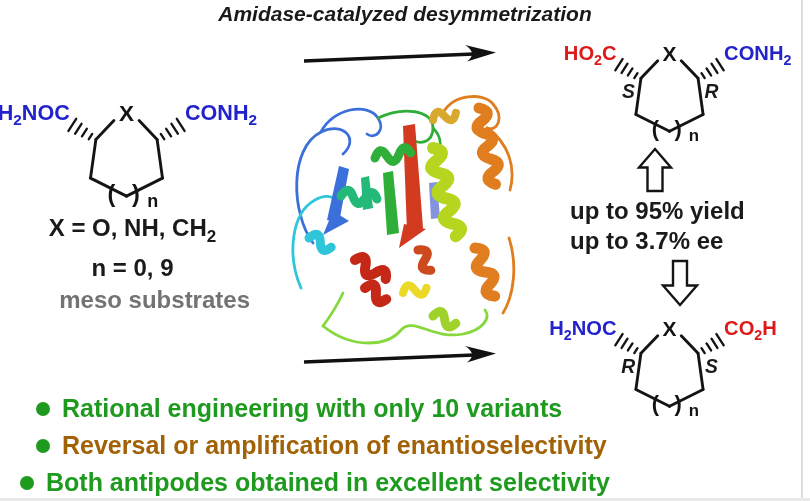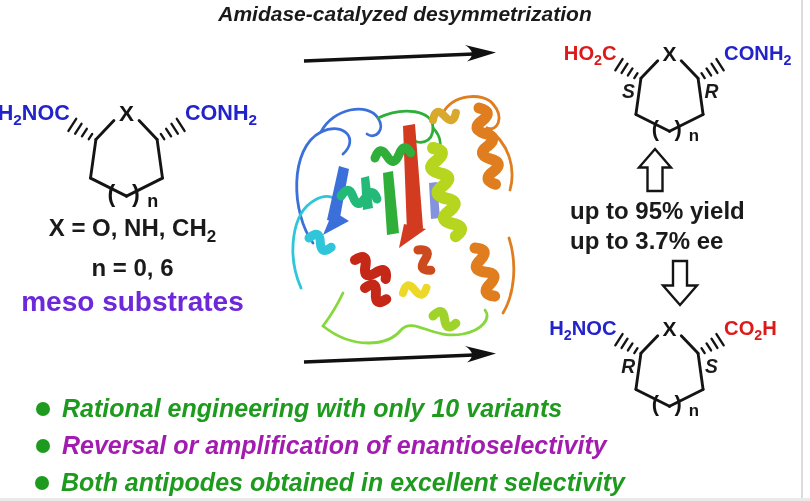--- a/index.html
+++ b/index.html
@@ -19,30 +19,30 @@
   .grp .sb{font-size:17px;}
   .stereo{font-size:23px;font-weight:bold;font-style:italic;fill:#1a1a1a;}
   .paren{font-size:26px;font-weight:bold;fill:#141414;}
   .nlab{font-size:20px;font-weight:bold;fill:#141414;}
   .defs{
     left:15px;top:212px;width:235px;text-align:center;
     font-size:24px;font-weight:bold;line-height:31px;color:#1a1a1a;
   }
   .defs sub{font-size:17px;}
   .meso{
-    left:15px;top:286px;width:235px;text-align:center;
-    font-size:28px;font-weight:bold;color:#6d28d9;
+    left:15px;top:286px;width:235px;text-align:right;
+    font-size:24px;font-weight:bold;color:#737373;
   }
   .results{
     left:570px;top:196px;width:232px;text-align:left;
     font-size:24px;font-weight:bold;line-height:30px;color:#1a1a1a;
   }
   .bullet-row{display:flex;align-items:flex-start;}
   .bullet-dot{width:14px;height:14px;border-radius:50%;margin:8px 12px 0 0;flex:none;}
-  .bullet-text{font-size:25px;font-weight:bold;font-style:italic;white-space:nowrap;}
+  .bullet-text{font-size:25px;font-weight:bold;white-space:nowrap;}
   .edge-right{left:801px;top:0;width:2px;height:501px;background:#dcdcdc;}
   .edge-bottom{left:0;top:498px;width:810px;height:3px;background:#e9e9e9;}
 </style>
 </head>
 <body>
 
 <div class="canvas">
 
   <div class="abs title">Amidase-catalyzed desymmetrization</div>
 
@@ -68,21 +68,21 @@
     <text class="atom" x="135" y="27" text-anchor="middle">X</text>
     <text class="grp" x="72" y="26" text-anchor="end" fill="#2323cc"><tspan>H</tspan><tspan class="sb" dy="6">2</tspan><tspan dy="-6">NOC</tspan></text>
     <text class="grp" x="200" y="26" fill="#2323cc"><tspan>CONH</tspan><tspan class="sb" dy="6">2</tspan><tspan dy="-6"></tspan></text>
     <text class="paren" x="114" y="117">(</text>
     <text class="paren" x="141" y="117">)</text>
     <text class="nlab" x="158" y="123">n</text>
   </svg>
 
   <div class="abs defs">
     <div><span>X = O, NH, CH</span><sub>2</sub></div>
-    <div>n =  0, 6</div>
+    <div>n =  0, 9</div>
   </div>
   <div class="abs meso">meso substrates</div>
 
   <svg class="abs" style="left:298px;top:44px" width="200" height="24" viewBox="0 0 200 24">
     <line x1="6" y1="17" x2="176" y2="10" stroke="#111" stroke-width="3.4"></line>
     <path d="M167,1 L198,8.5 L169,17.5 C176,12.5 176,6.5 167,1 Z" fill="#111"></path>
   </svg>
   <svg class="abs" style="left:298px;top:345px" width="200" height="24" viewBox="0 0 200 24">
     <line x1="6" y1="17" x2="176" y2="10" stroke="#111" stroke-width="3.4"></line>
     <path d="M167,1 L198,8.5 L169,17.5 C176,12.5 176,6.5 167,1 Z" fill="#111"></path>
@@ -197,22 +197,22 @@
     <text class="paren" x="141" y="117">)</text>
     <text class="nlab" x="158" y="123">n</text>
   </svg>
 
   <div class="abs bullet-row" style="left:36px;top:394px">
     <span class="bullet-dot" style="background:#1e9a1e"></span>
     <span class="bullet-text" style="color:#1e9a1e">Rational engineering with only 10 variants</span>
   </div>
   <div class="abs bullet-row" style="left:36px;top:431px">
     <span class="bullet-dot" style="background:#1e9a1e"></span>
-    <span class="bullet-text" style="color:#a21caf">Reversal or amplification of enantioselectivity</span>
-  </div>
-  <div class="abs bullet-row" style="left:35px;top:468px">
+    <span class="bullet-text" style="color:#a16207">Reversal or amplification of enantioselectivity</span>
+  </div>
+  <div class="abs bullet-row" style="left:20px;top:468px">
     <span class="bullet-dot" style="background:#1e9a1e"></span>
     <span class="bullet-text" style="color:#1e9a1e">Both antipodes obtained in excellent selectivity</span>
   </div>
 
   <div class="abs edge-right"></div>
   <div class="abs edge-bottom"></div>
 </div>
 
 </body></html>

